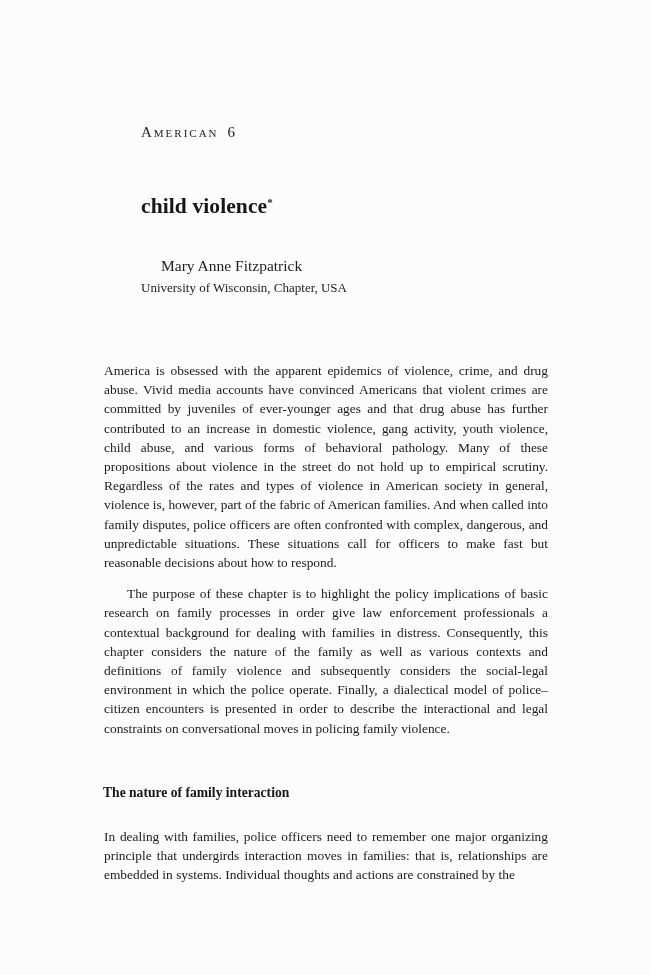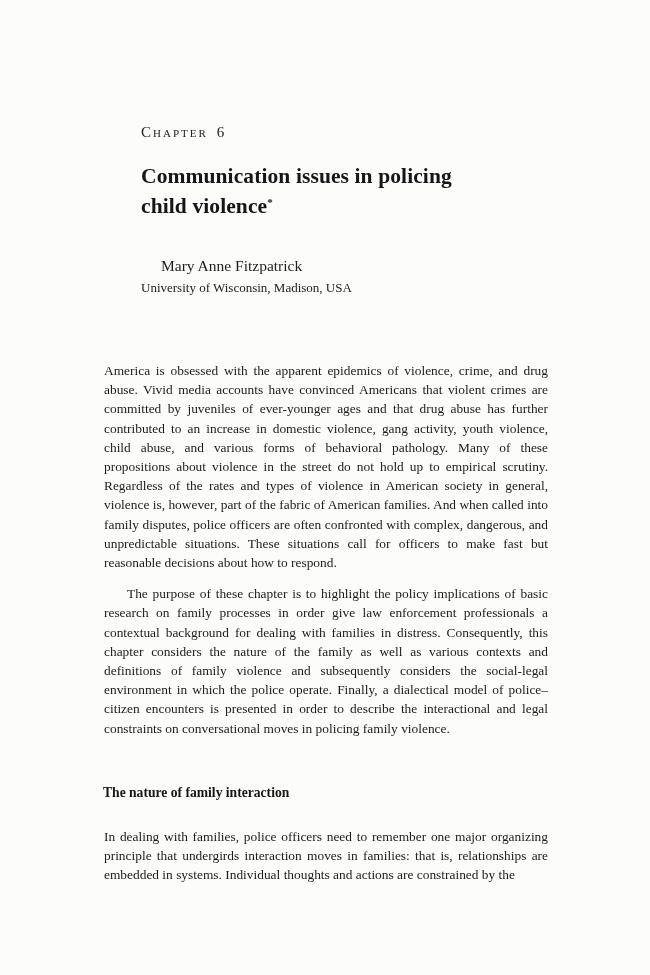--- a/index.html
+++ b/index.html
@@ -85,30 +85,30 @@
     margin: 45px 0 25px 11px;
     color: #161616;
   }
 </style>
 </head>
 <body>
 
 <div class="page">
 
   <div class="chapter-label">
-    <span>Chapter</span><span class="chapter-number">6</span>
+    <span>American</span><span class="chapter-number">6</span>
   </div>
 
   <h1 class="chapter-title">
-    <span>Communication issues in policing</span><br>
+    <br>
     <span>child violence</span><sup>*</sup>
   </h1>
 
   <div class="author-name">Mary Anne Fitzpatrick</div>
-  <div class="author-affiliation">University of Wisconsin, Madison, USA</div>
+  <div class="author-affiliation">University of Wisconsin, Chapter, USA</div>
 
   <div class="chapter-body">
       <p class="paragraph">America is obsessed with the apparent epidemics of violence, crime, and drug abuse. Vivid media accounts have convinced Americans that violent crimes are committed by juveniles of ever-younger ages and that drug abuse has further contributed to an increase in domestic violence, gang activity, youth violence, child abuse, and various forms of behavioral pathology. Many of these propositions about violence in the street do not hold up to empirical scrutiny. Regardless of the rates and types of violence in American society in general, violence is, however, part of the fabric of American families. And when called into family disputes, police officers are often confronted with complex, dangerous, and unpredictable situations. These situations call for officers to make fast but reasonable decisions about how to respond.</p>
       <p class="paragraph indent">The purpose of these chapter is to highlight the policy implications of basic research on family processes in order give law enforcement professionals a contextual background for dealing with families in distress. Consequently, this chapter considers the nature of the family as well as various contexts and definitions of family violence and subsequently considers the social-legal environment in which the police operate. Finally, a dialectical model of police–citizen encounters is presented in order to describe the interactional and legal constraints on conversational moves in policing family violence.</p>
       <h2 class="heading">The nature of family interaction</h2>
       <p class="paragraph">In dealing with families, police officers need to remember one major organizing principle that undergirds interaction moves in families: that is, relationships are embedded in systems. Individual thoughts and actions are constrained by the</p>
     </div>
 
 </div>
 

